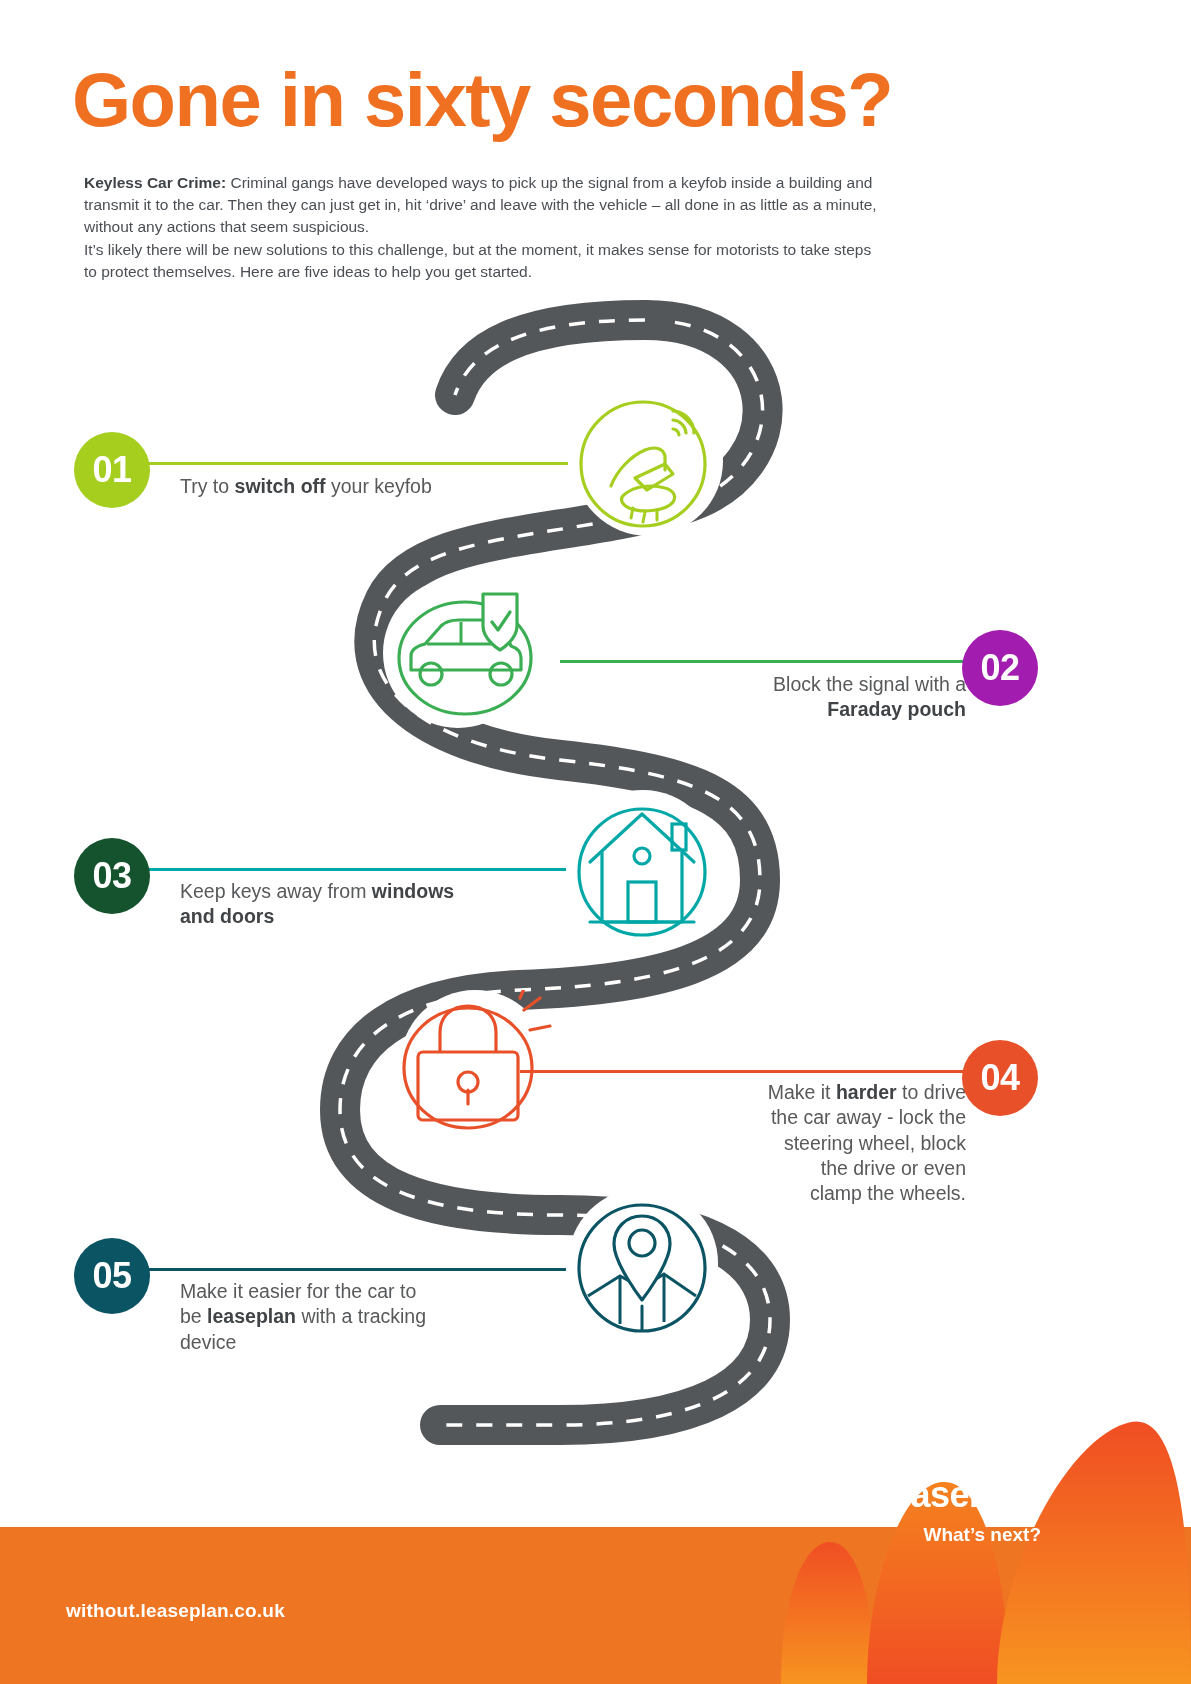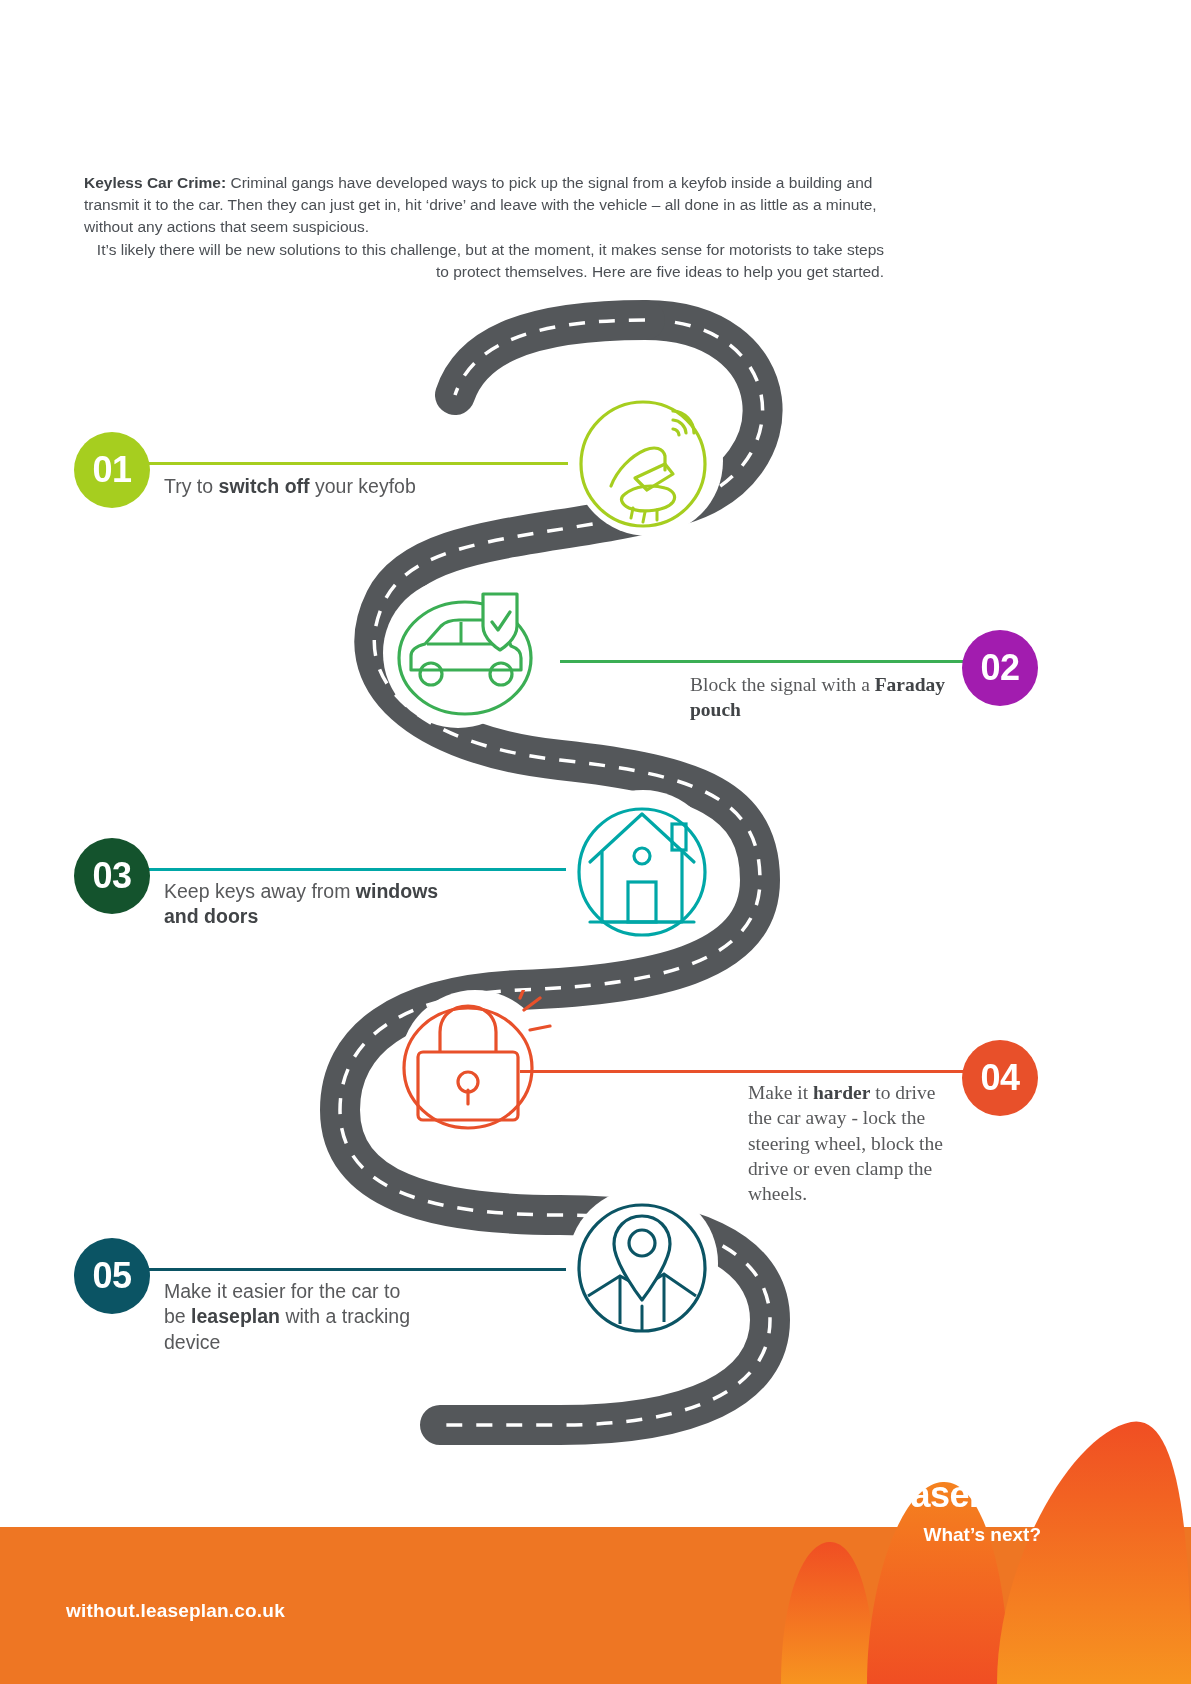--- a/index.html
+++ b/index.html
@@ -29,21 +29,21 @@
   }
   .intro {
     position: absolute;
     left: 84px; top: 172px;
     width: 800px;
     font-size: 15.5px;
     line-height: 1.42;
     color: #4b4f54;
   }
   .intro p { margin-bottom: 1px; }
-  .intro p:last-child { margin-bottom: 0; text-align: right; }
+  .intro p:last-child { margin-bottom: 0; }
   .intro b { font-weight: 700; color: #3f4347; }
 
   
   #road-layer {
     position: absolute;
     left: 0; top: 0;
     width: 1191px; height: 1684px;
     pointer-events: none;
   }
 
@@ -74,23 +74,24 @@
     position: absolute;
     height: 3px;
     z-index: 3;
   }
   .step-text {
     position: absolute;
     font-size: 19.5px;
     line-height: 1.30;
     color: #58595b;
     z-index: 4;
+    margin-left: 16px;
   }
   .step-text b { font-weight: 700; color: #414447; }
-  .step-text.right { text-align: left; font-family: Liberation Serif, serif; }
+  .step-text.right { text-align: right; }
 
   
   #footer-band {
     position: absolute;
     left: 0; bottom: 0;
     width: 1191px; height: 157px;
     background: #EE7623;
     z-index: 2;
   }
   #footer-wave {
@@ -125,20 +126,21 @@
     font-weight: 700;
     color: #ffffff;
     z-index: 6;
   }
 </style>
 </head>
 <body>
 
 <div id="page">
 
+  <div class="title">Gone in sixty seconds?</div>
 
   <div class="intro">
     <p><b>Keyless Car Crime:</b><span> Criminal gangs have developed ways to pick up the signal from a keyfob inside a building and transmit it to the car. Then they can just get in, hit ‘drive’ and leave with the vehicle – all done in as little as a minute, without any actions that seem suspicious.</span></p>
     <p>It’s likely there will be new solutions to this challenge, but at the moment, it makes sense for motorists to take steps to protect themselves. Here are five ideas to help you get started.</p>
   </div>
 
   <svg id="road-layer" viewBox="0 0 1191 1684" xmlns="http://www.w3.org/2000/svg">
     <path d="M 645 320
              C 790 320, 800 470, 680 505
              C 560 540, 420 530, 385 600

